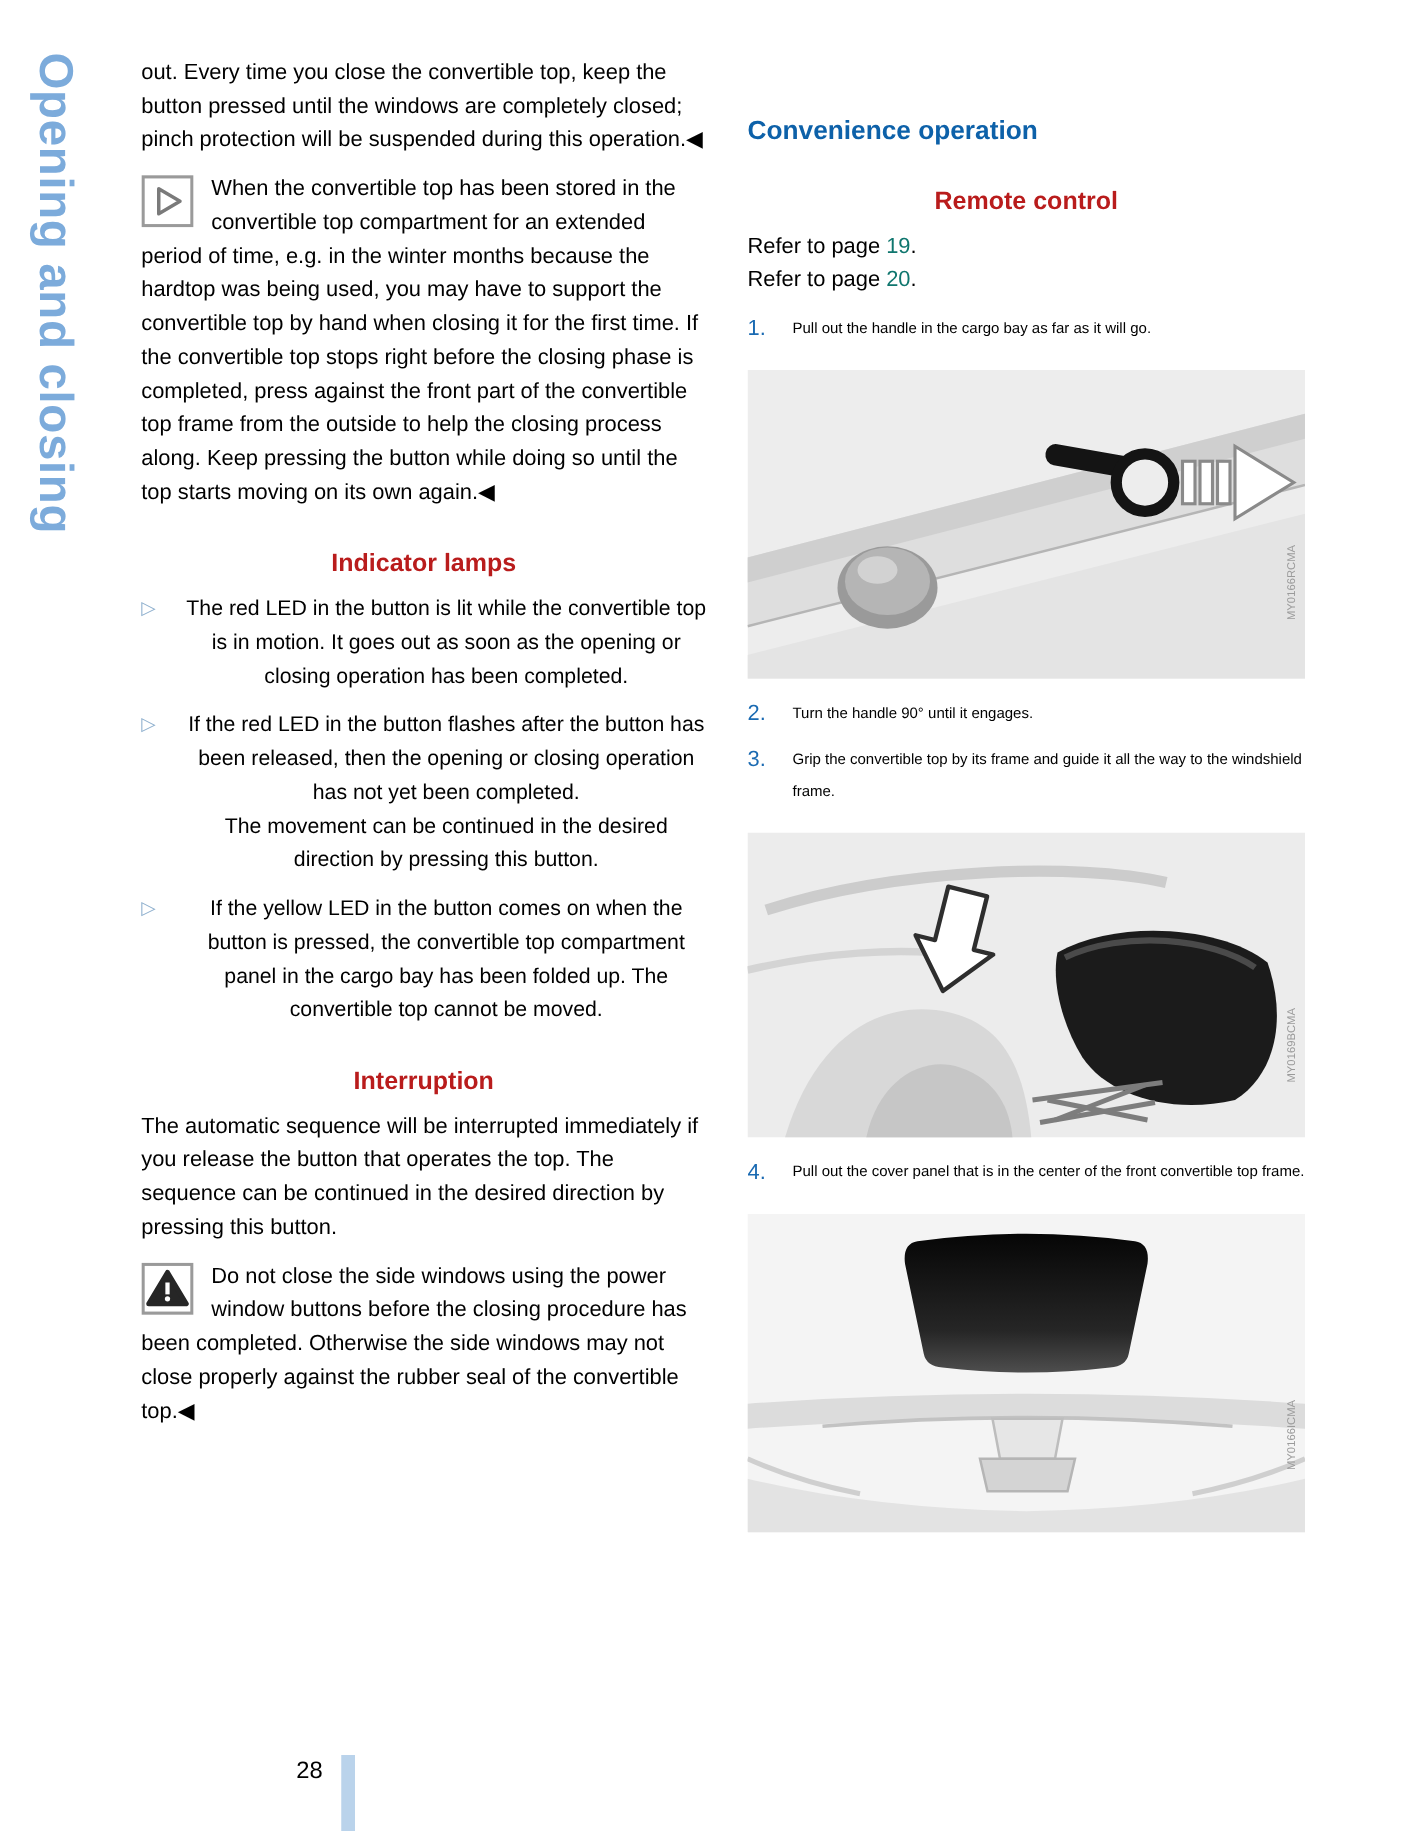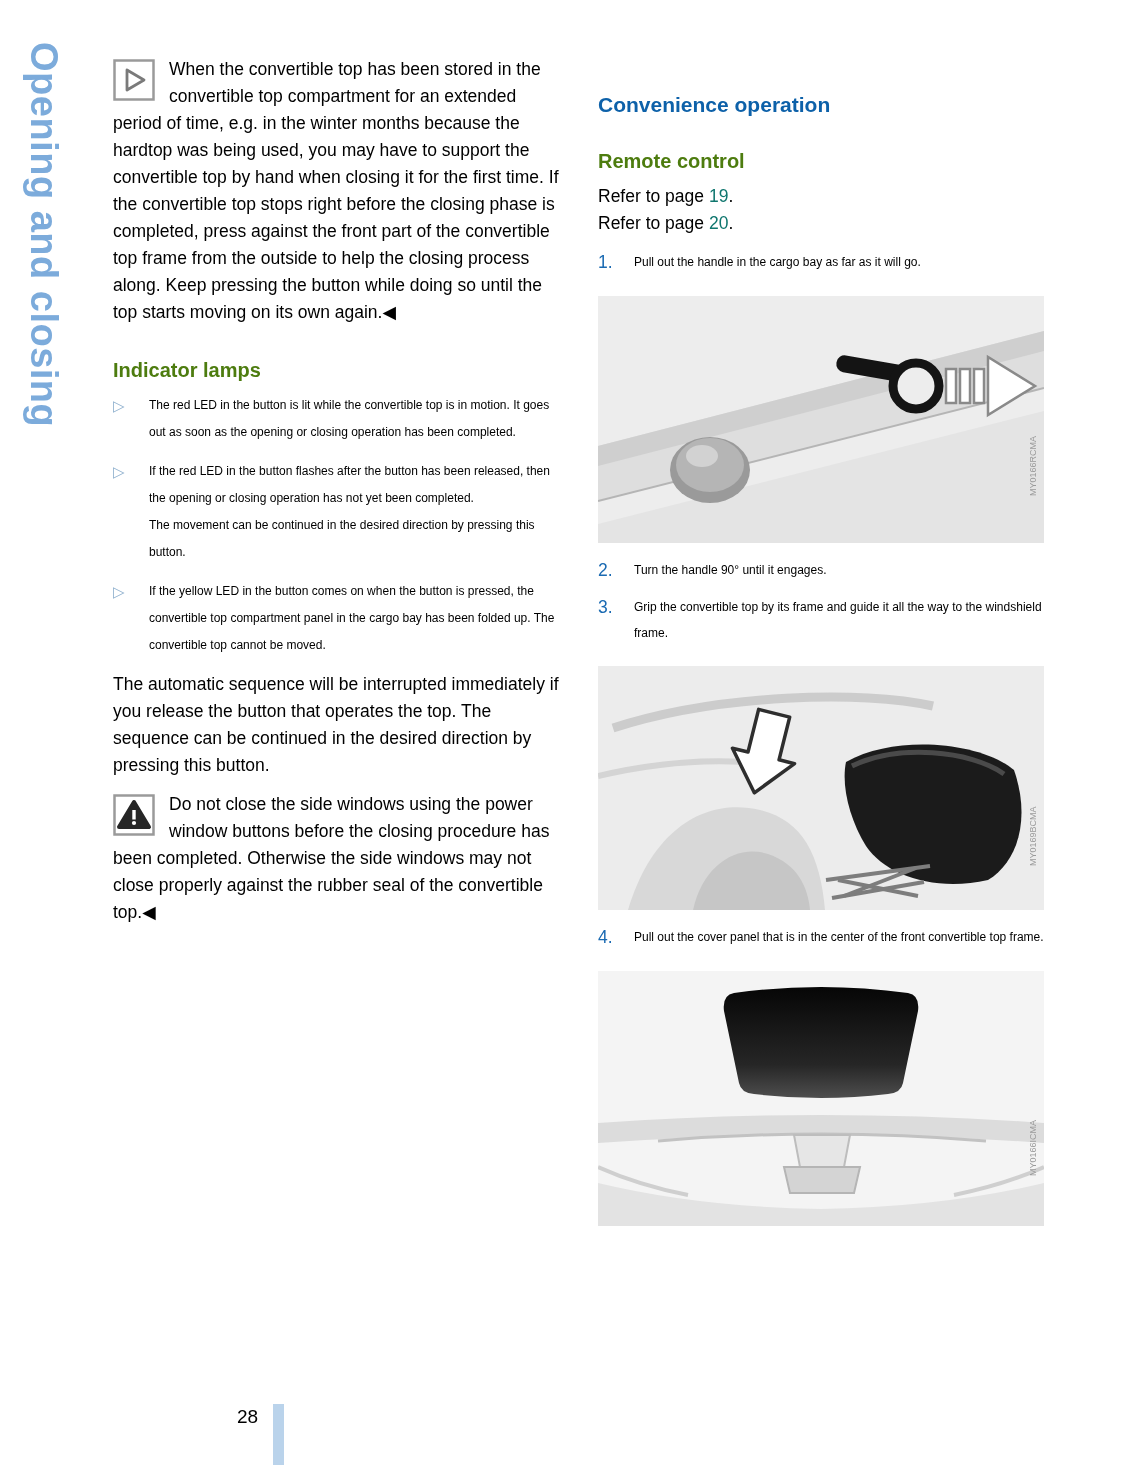--- a/index.html
+++ b/index.html
@@ -41,24 +41,25 @@
   }
 
   h2.dark-heading {
     color:#0d61a9;
     font-size:21px;
     line-height:25px;
     margin:0 0 14px 0;
   }
   h2.manual-heading { margin-top:38px; margin-bottom:12px; }
   h3.light-heading {
-    color:#4d7c0f;
+    color:#b91c1c;
     font-size:20px;
     line-height:24px;
     margin:32px 0 10px 0;
+    text-align:center;
   }
 
   .note { margin-top:12px; }
   .note::after { content:""; display:block; clear:both; }
   .note .icon-box {
     float:left;
     width:42px;
     height:42px;
     margin:3px 14px 4px 0;
   }
@@ -70,23 +71,24 @@
     margin-bottom:12px;
   }
   .bullet-row .tri {
     width:36px;
     flex:0 0 36px;
     color:#8fb0ce;
     font-size:15px;
     line-height:27px;
   }
   .bullet-row .bullet-text {
-    font-size:12px;
+    font-size:17px;
     line-height:27px;
     white-space:pre-line;
+    text-align:center;
   }
 
   .refer-line { font-size:17.5px; line-height:27px; }
   .page-link { color:#0f766e; cursor:pointer; }
 
   .steps { margin-top:12px; }
   .step-row { display:flex; margin-bottom:10px; }
   .step-num {
     width:36px;
     flex:0 0 36px;
@@ -120,20 +122,21 @@
 </style>
 </head>
 <body>
 
 <div class="chapter-title">Opening and closing</div>
 
 <div class="content">
 
   <div class="col-left">
 
+    <p class="body-text">out. Every time you close the convertible top, keep the button pressed until the windows are completely closed; pinch protection will be sus­pended during this operation.◀</p>
 
     <div class="note">
       <span class="icon-box">
         <svg width="42" height="42" viewBox="0 0 42 42">
           <rect x="1.5" y="1.5" width="39" height="39" fill="#ffffff" stroke="#9a9a9a" stroke-width="2.5"></rect>
           <polygon points="14,11 31,21 14,31" fill="none" stroke="#7a7a7a" stroke-width="2.8" stroke-linejoin="round"></polygon>
         </svg>
       </span>
       <span class="note-text">When the convertible top has been stored in the convertible top compartment for an extended period of time, e.g. in the winter months because the hardtop was being used, you may have to support the convertible top by hand when closing it for the first time. If the con­vertible top stops right before the closing phase is completed, press against the front part of the convertible top frame from the outside to help the closing process along. Keep pressing the button while doing so until the top starts mov­ing on its own again.◀</span>
     </div>
@@ -149,20 +152,21 @@
         <span class="tri">▷</span>
         <span class="bullet-text">If the red LED in the button flashes after the button has been released, then the opening or closing operation has not yet been com­pleted.
 The movement can be continued in the desired direction by pressing this button.</span>
       </div>
       <div class="bullet-row">
         <span class="tri">▷</span>
         <span class="bullet-text">If the yellow LED in the button comes on when the button is pressed, the convertible top compartment panel in the cargo bay has been folded up. The convertible top cannot be moved.</span>
       </div>
     </div>
 
+    <h3 class="light-heading">Interruption</h3>
 
     <p class="body-text">The automatic sequence will be interrupted immediately if you release the button that oper­ates the top. The sequence can be continued in the desired direction by pressing this button.</p>
 
     <div class="note">
       <span class="icon-box">
         <svg width="42" height="42" viewBox="0 0 42 42">
           <rect x="1.5" y="1.5" width="39" height="39" fill="#ffffff" stroke="#9a9a9a" stroke-width="2.5"></rect>
           <path d="M21,8 L36,33 L6,33 Z" fill="#262626" stroke="#262626" stroke-width="4" stroke-linejoin="round"></path>
           <rect x="19.3" y="16" width="3.4" height="9.5" fill="#ffffff"></rect>
           <circle cx="21" cy="29" r="2.1" fill="#ffffff"></circle>

